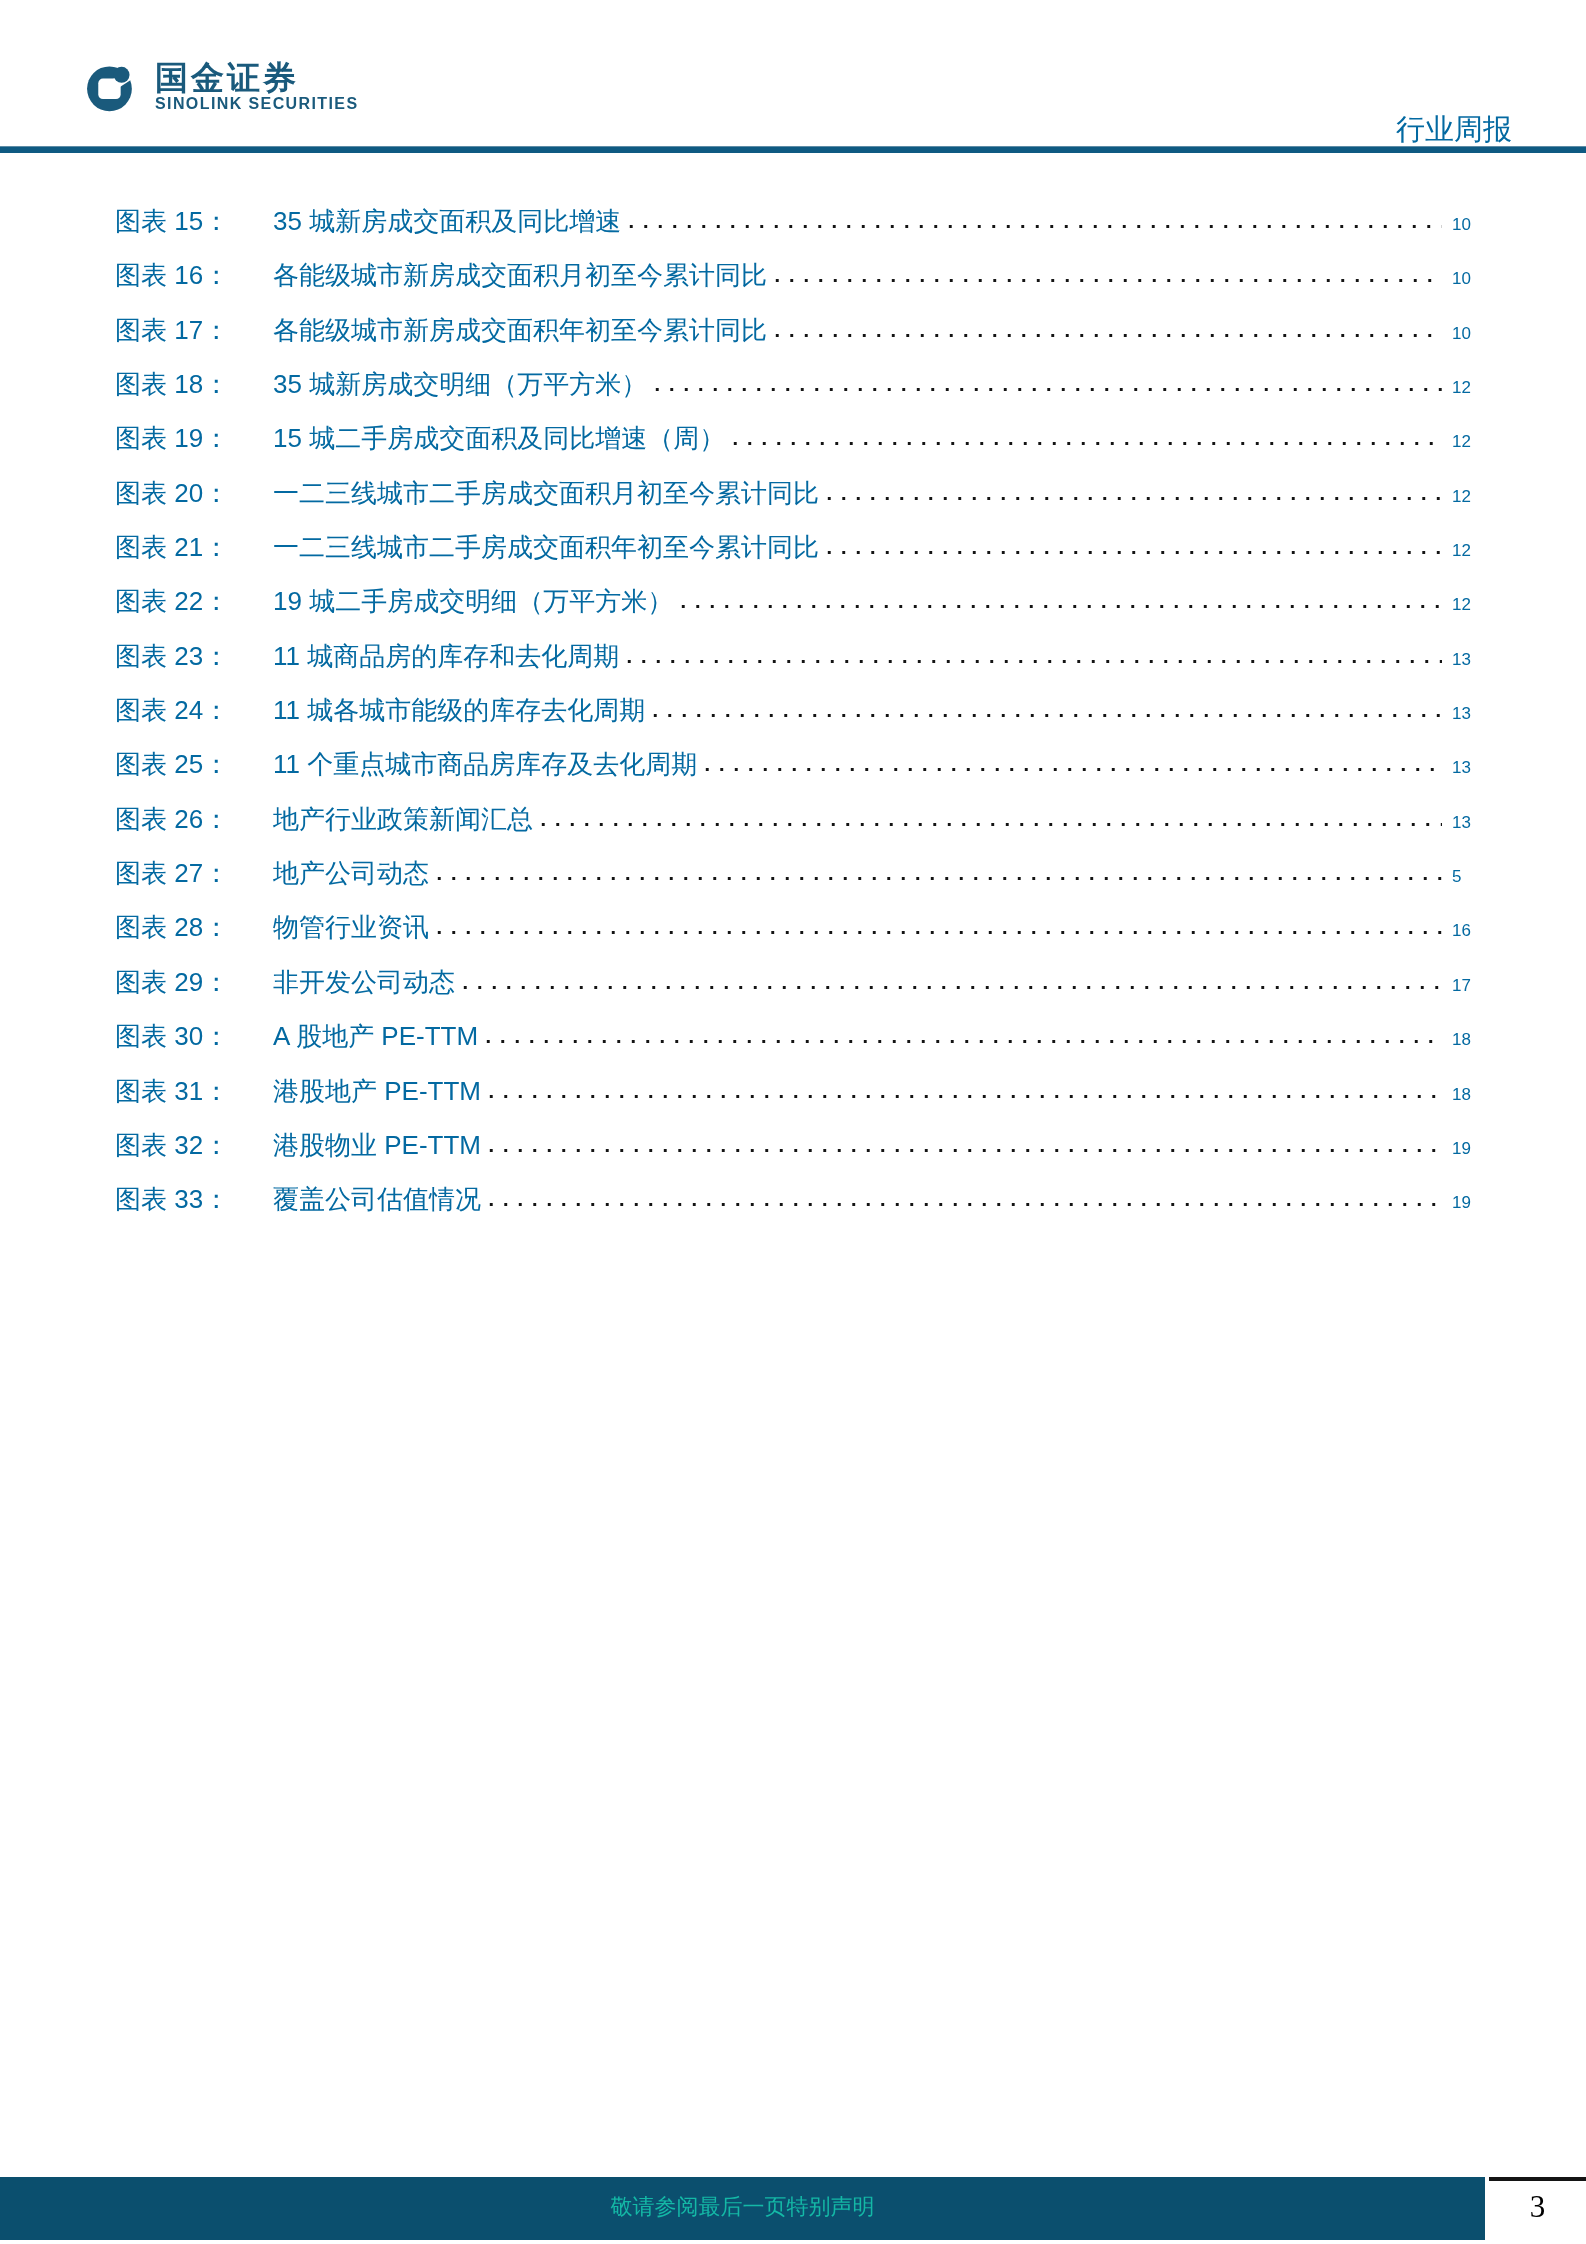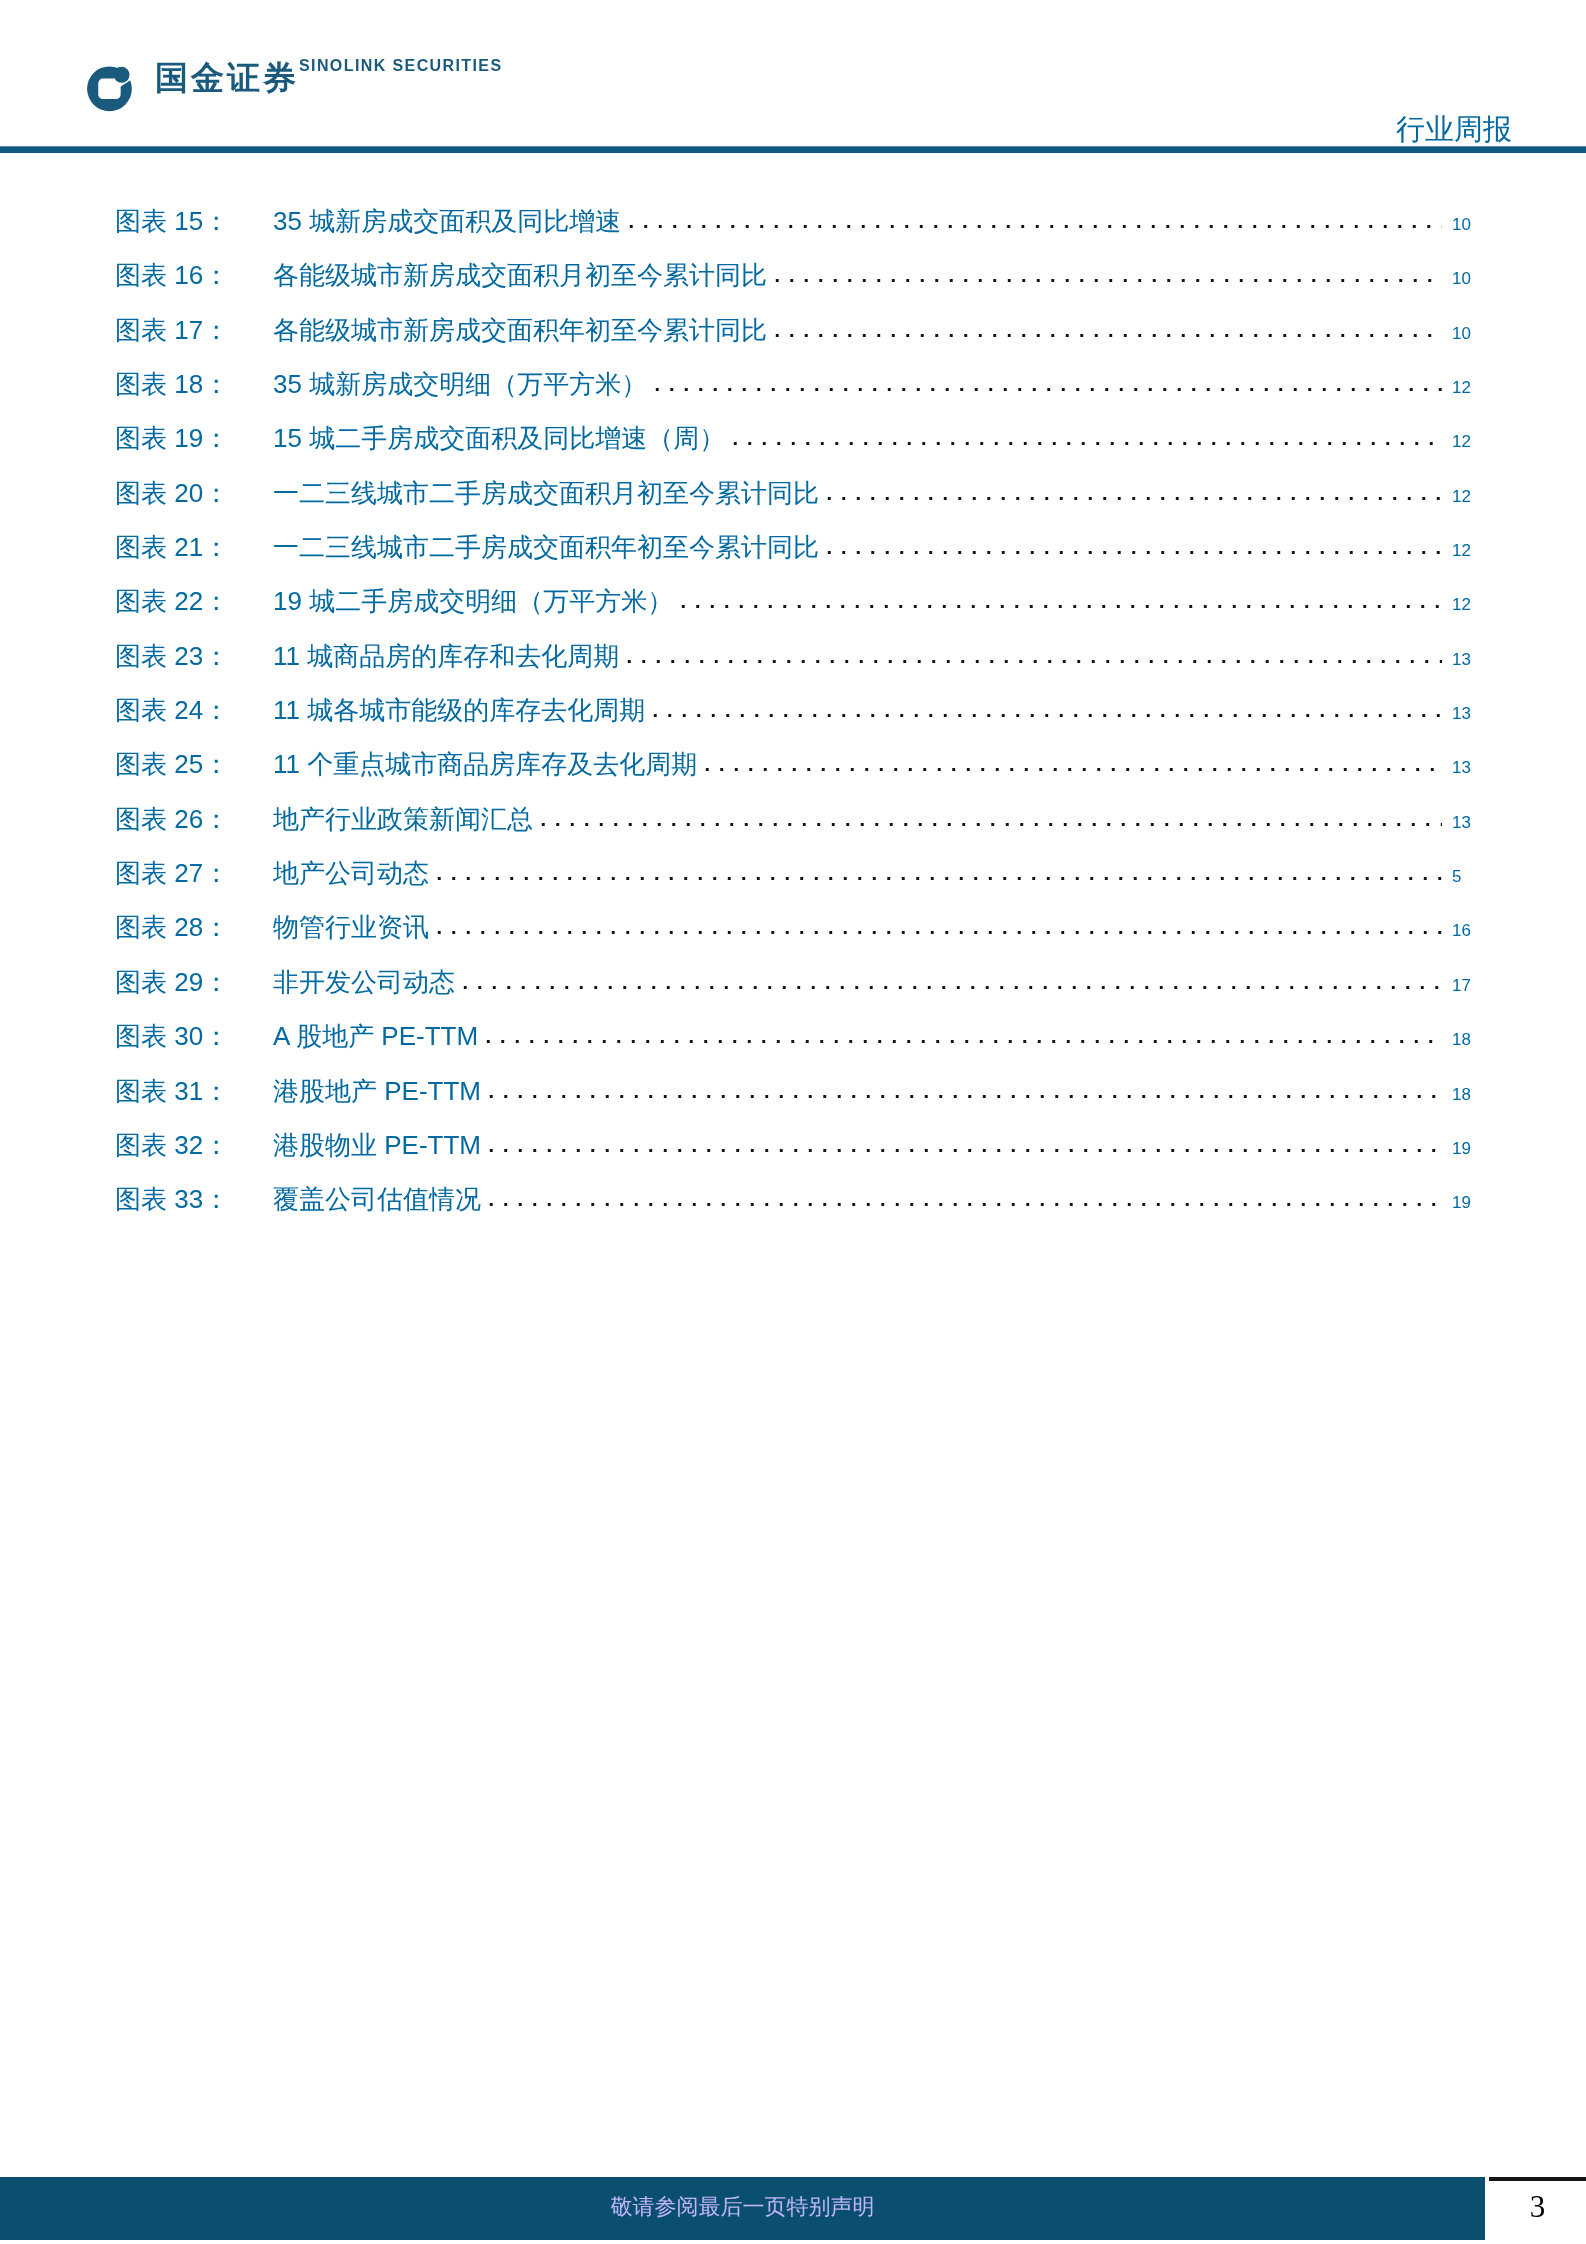--- a/index.html
+++ b/index.html
@@ -13,21 +13,21 @@
     position:relative;
     width:1586px;height:2244px;
     background:#ffffff;
     overflow:hidden;
     font-family:"Liberation Serif","DejaVu Serif",serif;
     color:#000;
   }
   
   .logo-wrap{position:absolute;left:86px;top:58px;display:flex;align-items:flex-start;}
   .logo-mark{width:60px;height:56px;}
-  .logo-text{margin-left:9px;display:flex;flex-direction:row;}
+  .logo-text{margin-left:9px;display:flex;flex-direction:column;}
   .brand-cn{
     font-size:33px;font-weight:bold;color:var(--brand);
     letter-spacing:3px;line-height:36px;margin-top:2px;
     font-family:"Liberation Serif","DejaVu Serif",serif;
   }
   .brand-en{
     font-size:16px;font-weight:bold;color:var(--brand);
     letter-spacing:1.4px;line-height:14px;margin-top:1px;
     font-family:"Liberation Sans","DejaVu Sans",sans-serif;
   }
@@ -69,21 +69,21 @@
   }
   .toc-page{
     flex:0 0 48px;width:48px;text-align:left;
     font-size:17px;
     font-family:"Liberation Sans","DejaVu Sans",sans-serif;
   }
   
   .footer-bar{
     position:absolute;left:0;top:2177px;width:1485px;height:63px;
     background:var(--footer-bar);
-    color:#c4b5fd;text-align:center;
+    color:#14b8a6;text-align:center;
     font-size:22px;line-height:60px;
     font-family:"Liberation Serif","DejaVu Serif",serif;
   }
   .footer-topline{
     position:absolute;left:1489px;top:2177px;width:97px;height:4px;
     background:var(--ink);
   }
   .footer-pageno{
     position:absolute;left:1489px;top:2181px;width:97px;height:59px;
     text-align:center;font-size:31px;line-height:52px;color:#000;

